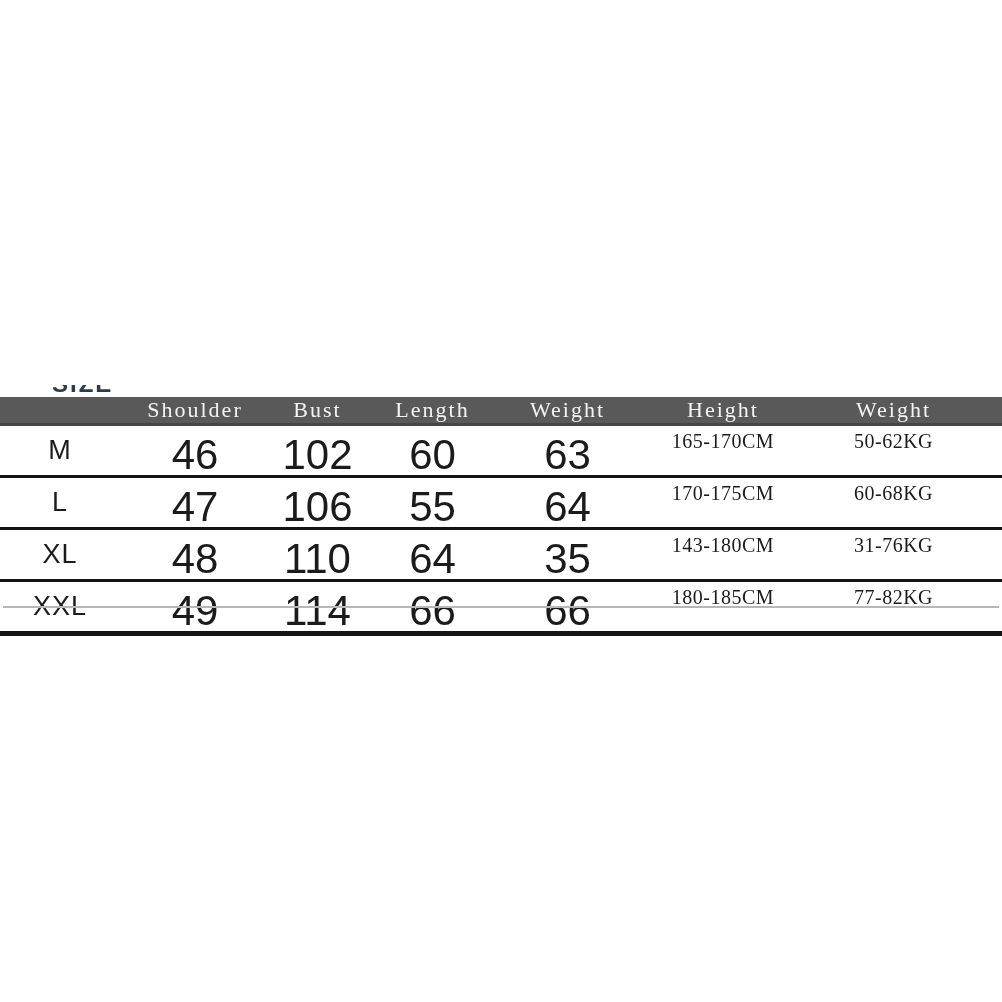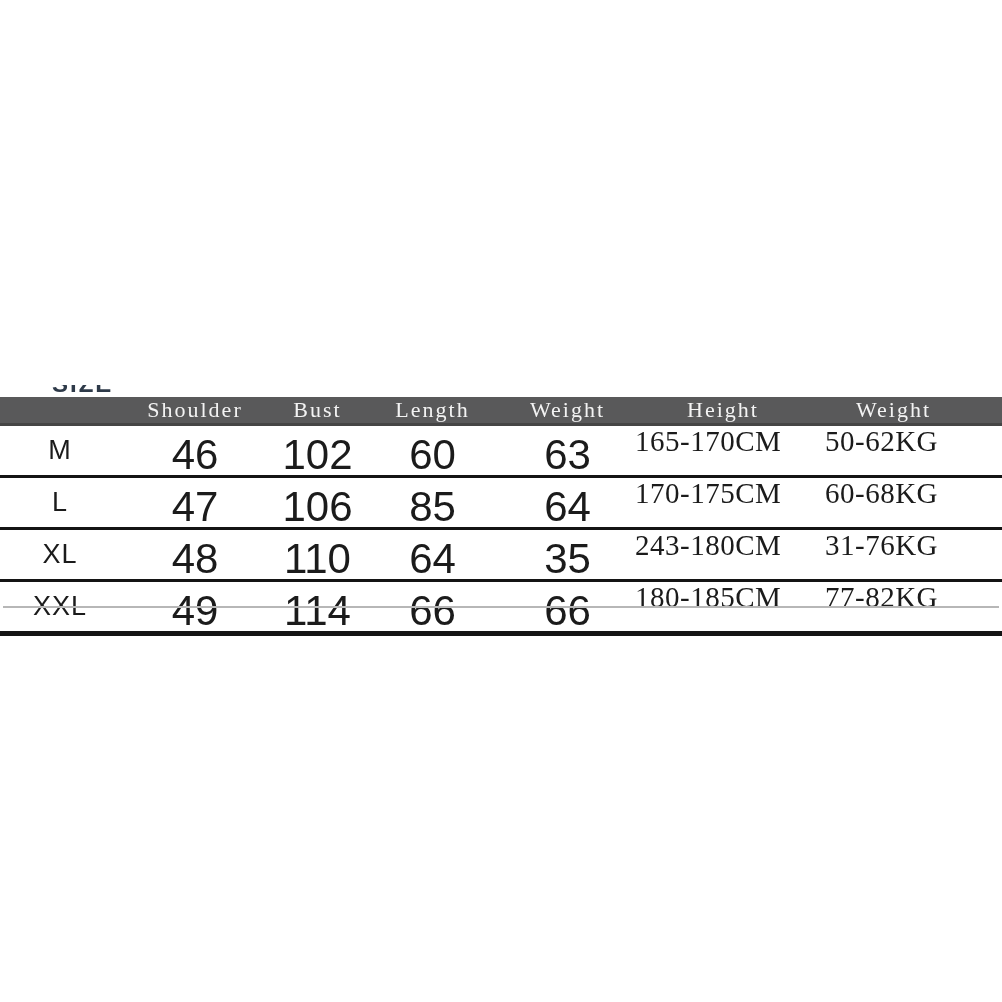--- a/index.html
+++ b/index.html
@@ -80,23 +80,24 @@
   }
   td.num {
     font-family: "Liberation Sans", "DejaVu Sans", sans-serif;
     font-size: 42px;
     line-height: 40px;
     text-align: center;
     vertical-align: bottom;
   }
   td.range {
     font-family: "Liberation Serif", "DejaVu Serif", serif;
-    font-size: 29px;
+    font-size: 20px;
     line-height: 31px;
     letter-spacing: 0.5px;
+    text-align: center;
     vertical-align: bottom;
     padding-bottom: 18px;
   }
   th:nth-child(6), td:nth-child(6) { padding-right: 14px; }
   th:nth-child(7), td:nth-child(7) { padding-right: 40px; }
   .faint-line {
     position: absolute;
     left: 3px;
     right: 3px;
     top: 606px;
@@ -141,32 +142,32 @@
           <td class="num">102</td>
           <td class="num">60</td>
           <td class="num">63</td>
           <td class="range">165-170CM</td>
           <td class="range">50-62KG</td>
         </tr>
         <tr>
           <td class="size">L</td>
           <td class="num">47</td>
           <td class="num">106</td>
-          <td class="num">85</td>
+          <td class="num">55</td>
           <td class="num">64</td>
           <td class="range">170-175CM</td>
           <td class="range">60-68KG</td>
         </tr>
         <tr>
           <td class="size">XL</td>
           <td class="num">48</td>
           <td class="num">110</td>
           <td class="num">64</td>
           <td class="num">35</td>
-          <td class="range">243-180CM</td>
+          <td class="range">143-180CM</td>
           <td class="range">31-76KG</td>
         </tr>
         <tr>
           <td class="size">XXL</td>
           <td class="num">49</td>
           <td class="num">114</td>
           <td class="num">66</td>
           <td class="num">66</td>
           <td class="range">180-185CM</td>
           <td class="range">77-82KG</td>

